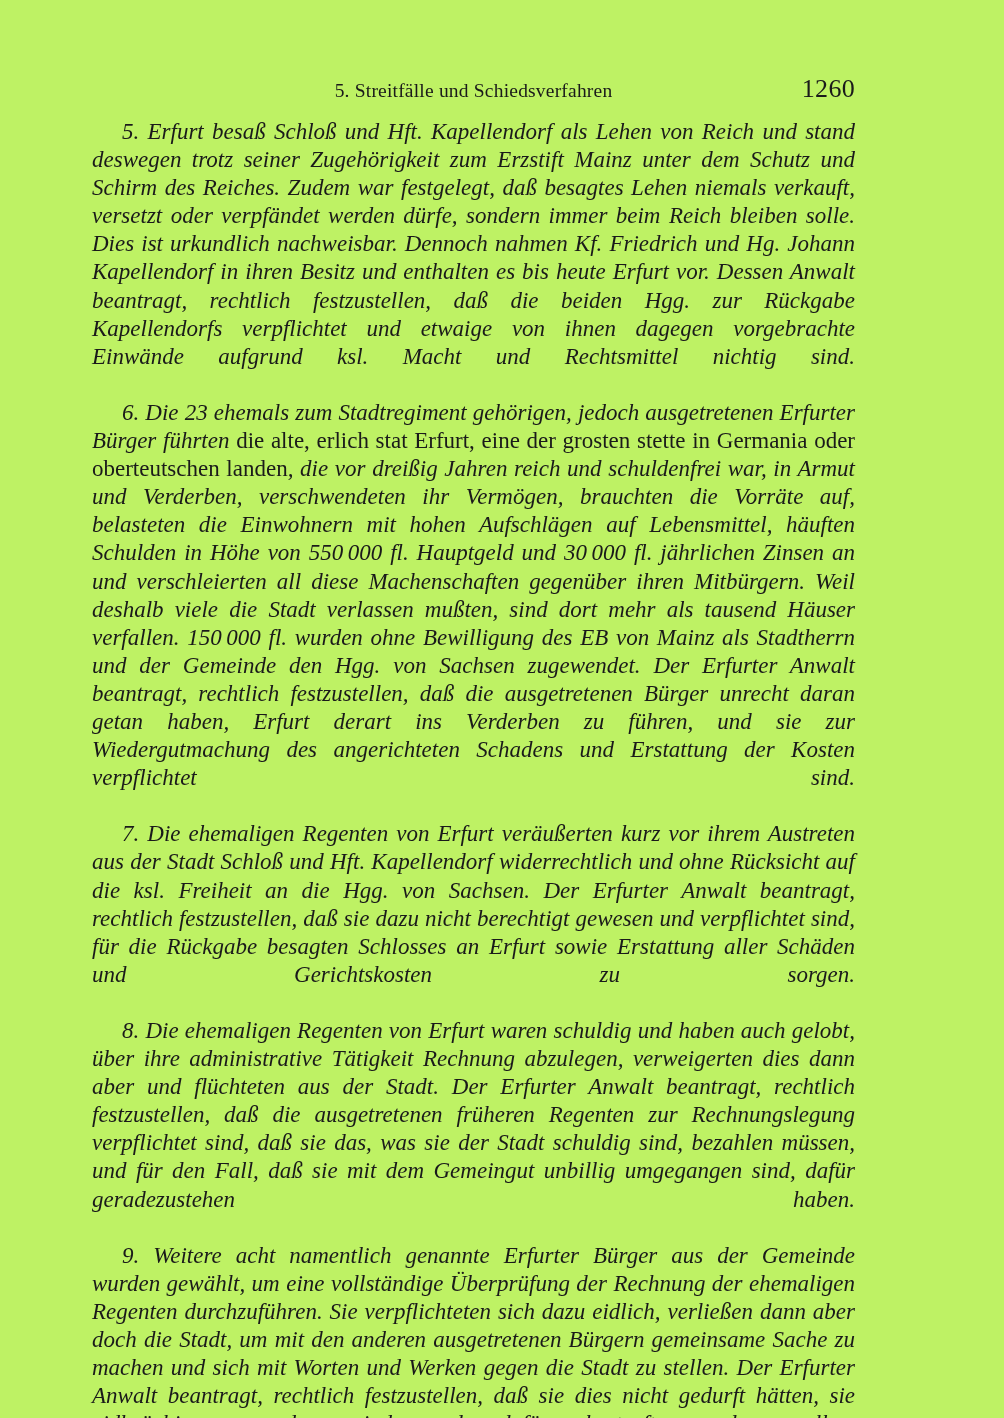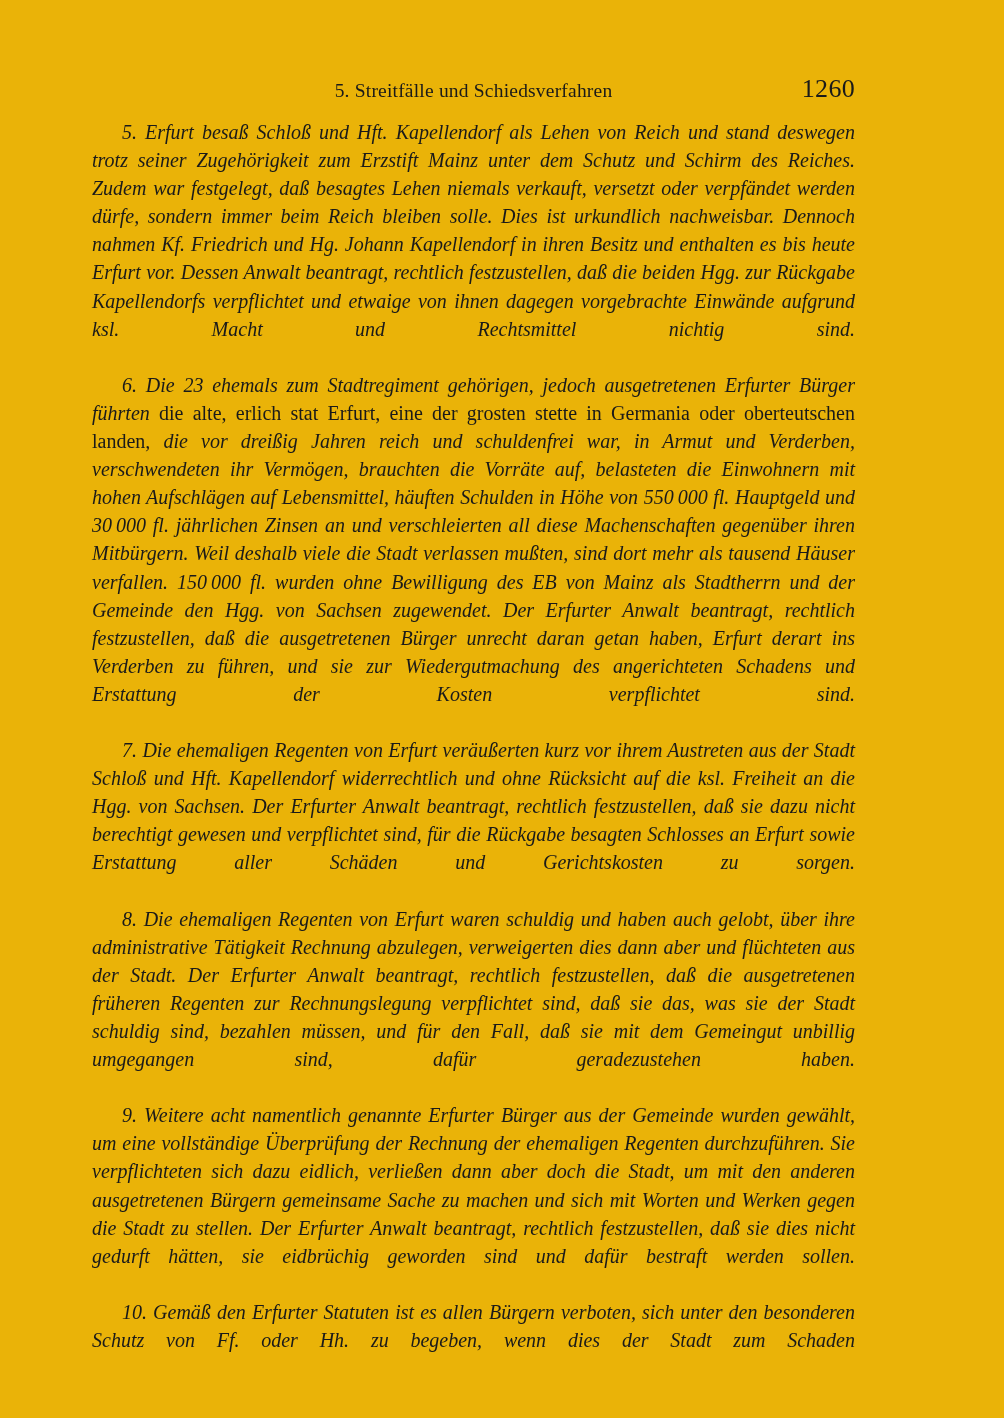--- a/index.html
+++ b/index.html
@@ -4,21 +4,21 @@
 <style>
   html, body {
     margin: 0;
     padding: 0;
     background: #ffffff;
   }
   .page {
     position: relative;
     width: 1004px;
     height: 1418px;
-    background: #eab308;
+    background: #bef264;
     overflow: hidden;
     font-family: "Liberation Serif", "DejaVu Serif", serif;
     color: #1a1a1a;
     box-sizing: border-box;
   }
 
   
   .running-head {
     position: absolute;
     left: 92px;
@@ -49,21 +49,21 @@
   .textblock {
     position: absolute;
     left: 92px;
     top: 118px;
     width: 763px;
   }
 
   p.para {
     margin: 0;
     padding: 0;
-    font-size: 20px;
+    font-size: 23px;
     line-height: 28.1px;
     font-style: italic;
     text-align: justify;
     text-justify: inter-word;
     text-indent: 30px;
     hyphens: manual;
     -webkit-hyphens: manual;
     word-spacing: 0.1px;
   }
 

